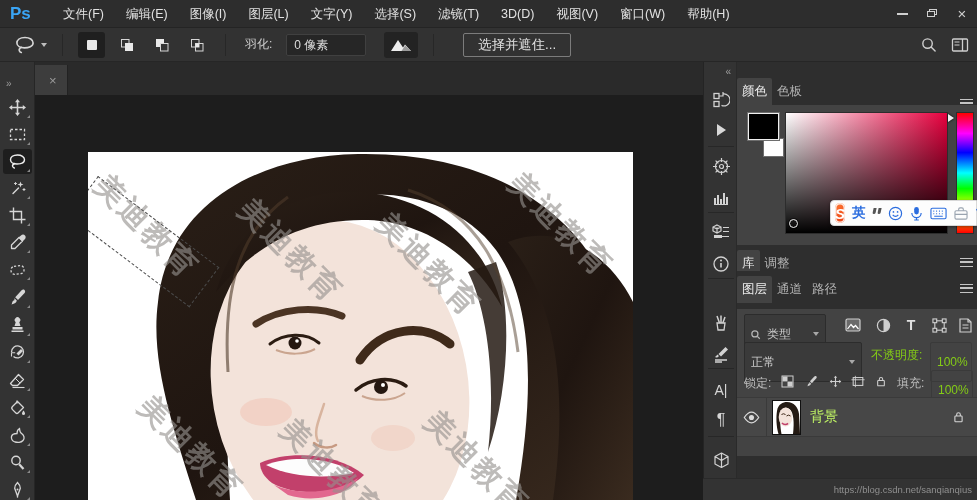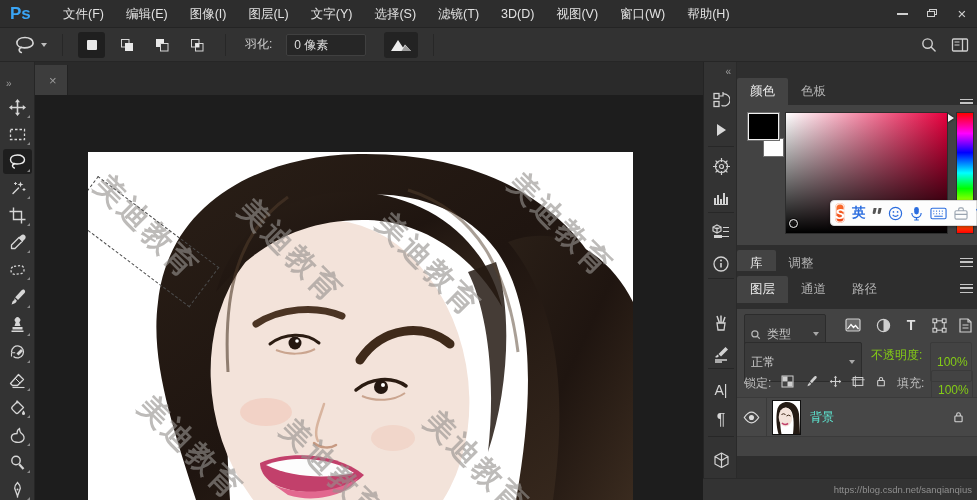--- a/index.html
+++ b/index.html
@@ -54,21 +54,21 @@
   
   .dock{left:703px;top:62px;width:34px;height:416px;background:#333333;border-left:1px solid #242424;border-right:1px solid #2a2a2a;}
   .dockcollapse{position:absolute;right:6px;top:4px;color:#9f9f9f;font-size:10px;letter-spacing:-1px;}
   .dicon{position:absolute;left:5px;width:24px;height:24px;display:flex;align-items:center;justify-content:center;color:#d2d2d2;}
   .dsep{position:absolute;left:4px;width:26px;height:1px;background:#272727;}
   .dglyph{font-size:13px;color:#d6d6d6;}
 
   
   .panels{left:737px;top:62px;width:240px;height:416px;background:#2e2e2e;}
   .strip{position:absolute;left:0;width:240px;background:#2e2e2e;display:flex;align-items:flex-end;}
-  .tab{height:27px;line-height:27px;padding:0 13px;color:#b5b5b5;font-size:12.5px;}
+  .tab{height:27px;line-height:27px;padding:0 5px;color:#b5b5b5;font-size:12.5px;}
   .tab.active{background:#434343;color:#ececec;border-radius:2px 2px 0 0;}
   .burger{position:absolute;right:4px;width:13px;height:9px;border-top:1.5px solid #c4c4c4;border-bottom:1.5px solid #c4c4c4;}
   .burger::after{content:"";display:block;margin-top:2.4px;height:1.5px;background:#c4c4c4;}
   .colorbody{position:absolute;left:0;top:43px;width:240px;height:140px;background:#434343;}
   .fgswatch{position:absolute;left:11px;top:8px;width:31px;height:27px;background:#000;border:1.5px solid #f0f0f0;outline:1px solid #6e6e6e;z-index:2;}
   .bgswatch{position:absolute;left:27px;top:34px;width:19px;height:17px;background:#fff;outline:1px solid #6e6e6e;}
   .satsquare{position:absolute;left:48px;top:7px;width:163px;height:122px;background:linear-gradient(to bottom,rgba(0,0,0,0),#000),linear-gradient(to right,#fff,#e7003e);border:1px solid #2d2d2d;}
   .satcursor{position:absolute;left:3px;bottom:5px;width:9px;height:9px;border:1.5px solid #f2f2f2;border-radius:50%;box-shadow:0 0 0 1px rgba(0,0,0,.55);}
   .huestrip{position:absolute;left:219px;top:7px;width:18px;height:122px;border:1px solid #2d2d2d;background:linear-gradient(to bottom,#f00 0%,#f0f 17%,#00f 33%,#0ff 50%,#0f0 63%,#ff0 80%,#f80 90%,#f00 100%);}
   .huemarker{position:absolute;left:211px;top:9px;width:0;height:0;border-top:4.5px solid transparent;border-bottom:4.5px solid transparent;border-left:6px solid #f2f2f2;filter:drop-shadow(0 0 1px #000);}
@@ -76,21 +76,21 @@
   .combo{position:absolute;height:40px;background:#3a3a3a;border:1px solid #2c2c2c;border-radius:2px;display:flex;align-items:center;color:#c9c9c9;}
   .combo .cv{flex:1;padding:0 6px;}
   .combo .dd{width:0;height:0;border-left:3.5px solid transparent;border-right:3.5px solid transparent;border-top:4px solid #a8a8a8;margin-right:6px;}
   .fltbtn{position:absolute;top:6px;width:20px;height:20px;display:flex;align-items:center;justify-content:center;}
   .lbl{position:absolute;color:#bdbdbd;}
   .dim{color:#84cc16;}
   .lockbtn{position:absolute;top:62px;width:20px;height:20px;display:flex;align-items:center;justify-content:center;}
   .layerrow{position:absolute;left:0;top:88px;width:240px;height:40px;background:#474747;border-top:1px solid #3a3a3a;border-bottom:1px solid #3a3a3a;display:flex;align-items:center;}
   .eyecell{width:30px;height:40px;border-right:1px solid #3a3a3a;display:flex;align-items:center;justify-content:center;}
   .thumb{width:27px;height:33px;margin-left:6px;outline:1px solid #111;background:#fff;}
-  .layername{margin-left:10px;color:#5eead4;font-size:12px;flex:1;}
+  .layername{margin-left:10px;color:#bef264;font-size:14px;flex:1;}
   .layerlock{margin-right:12px;}
   .bottombar{left:703px;top:478px;width:274px;height:22px;background:#333333;border-top:1px solid #2a2a2a;display:flex;align-items:center;justify-content:flex-end;}
   .url{color:#8f8f8f;font-size:9.5px;margin-right:5px;}
 
   
   .ime{left:830px;top:200px;width:147px;height:26px;background:#fdfdfd;border:1px solid #d8d8d8;border-radius:4px 0 0 4px;display:flex;align-items:center;gap:7px;padding-left:4px;z-index:20;box-shadow:0 1px 3px rgba(0,0,0,.4);}
   .slogo{width:20px;height:20px;background:linear-gradient(145deg,#ff7a33,#ea3d12);border-radius:5px;color:#fff;font-weight:bold;font-style:italic;font-size:15px;display:flex;align-items:center;justify-content:center;box-shadow:inset 0 0 0 1.5px #fff,0 0 0 1px #d9temp;}
   .slogo{box-shadow:inset 0 0 0 1.5px rgba(255,255,255,.85);}
   .imelang{color:#2b6ddf;font-weight:bold;font-size:13.5px;}
   .imequote{display:flex;gap:2px;align-items:flex-start;height:10px;}
@@ -168,20 +168,21 @@
     <div class="opt-sep"></div>
     <span class="optlabel">羽化:</span>
     <div class="featherbox">0 像素</div>
     <div class="aabtn">
       <svg width="22" height="15" viewBox="0 0 22 15">
         <path d="M1 14 L8 3 L13 10.5 L15 7.5 L21 14 Z" fill="#ededed"></path>
         <path d="M11.5 14 L15.2 8.5 L21 14 Z" fill="#9a9a9a"></path>
       </svg>
     </div>
     <div class="opt-sep"></div>
+    <button class="smbtn">选择并遮住...</button>
     <div class="optright">
       <span>
         <svg width="17" height="17" viewBox="0 0 18 18" fill="none" stroke="#cfcfcf" stroke-width="1.5" stroke-linecap="round">
             <circle cx="8" cy="8" r="5"></circle>
             <path d="M12 12l4 4"></path>
           </svg>
       </span>
       <span>
         <svg width="18" height="16" viewBox="0 0 18 16" fill="none" stroke="#cfcfcf" stroke-width="1.3">
             <rect x="1.5" y="2" width="15" height="12" rx="1"></rect>

